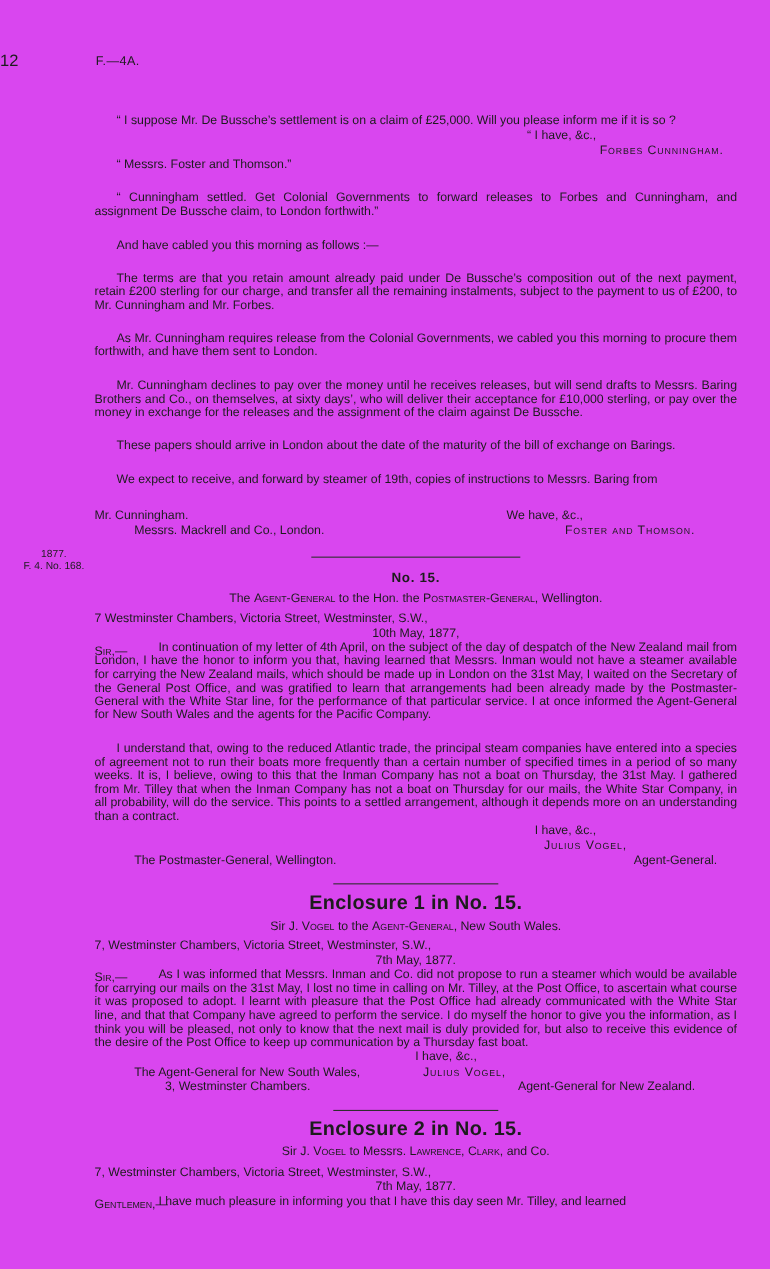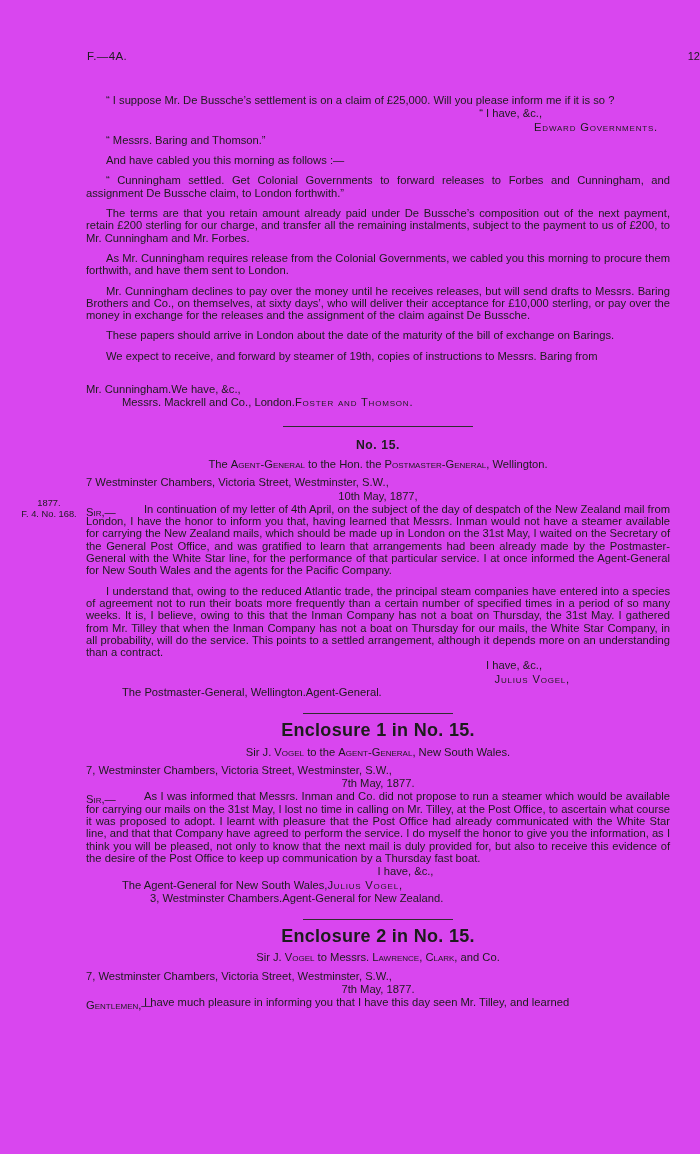--- a/index.html
+++ b/index.html
@@ -5,28 +5,28 @@
   * { margin:0; padding:0; box-sizing:border-box; }
   html,body { background:#d8d6d0; }
   .sheet {
     position:relative; width:700px; height:1154px; margin:0 auto;
     background:#d946ef; color:#1c1c1c;
     font-family:Liberation Sans, sans-serif;
     font-size:11.2px; line-height:12.3px; overflow:hidden;
   }
   .header { position:absolute; top:50px; left:0; width:700px; height:14px; }
   .doc-ref { position:absolute; left:87px; top:0; font-size:11.5px; letter-spacing:0.4px; }
-  .page-num { display:block; text-align:right; font-size:11px;margin-left:28px; }
+  .page-num { display:block; text-align:left; font-size:15px; }
   .col { position:absolute; left:86px; top:86px; width:584px; }
   .margin-note { position:absolute; left:14px; top:498px; width:70px; text-align:center; font-size:9.3px; line-height:10.8px; }
-  .p { text-align:justify; text-indent:20px; margin-top:8px; }
+  .p { text-align:justify; text-indent:20px; margin-top:18px; }
   .p-first { text-align:justify; text-indent:58px; margin-top:1px; }
   .line { margin-top:1px; }
   .right { text-align:right; }
-  .row { display:flex; align-items:baseline; margin-top:1px; }
+  .row { display:flex; justify-content:space-between; align-items:baseline; margin-top:1px; }
   .sc { font-variant:small-caps; }
   .sc-name { font-variant:small-caps; letter-spacing:0.8px; }
   .mr12{margin-right:12px;} .mr18{margin-right:18px;}
   .mr38{margin-right:38px;} .mr100{margin-right:100px;} .mr128{margin-right:128px;}
   .mr140{margin-right:140px;margin-top:20px;} .mr210{margin-right:210px;}
   .pl20{padding-left:20px;} .pl36{padding-left:36px;} .pl64{padding-left:64px;}
   .rule { border:0; border-top:1px solid #2e2e2e; width:190px; margin:17px auto 12px; }
   .rule.narrow { width:150px; margin:15px auto 10px; }
   .no-num { text-align:center; font-weight:bold; font-size:12.2px; letter-spacing:0.6px; margin:5px 0 7px; }
   .subject { text-align:center; margin-bottom:6px; }
@@ -49,24 +49,24 @@
 
   <div class="margin-note">
     <div>1877.</div>
     <div>F. 4. No. 168.</div>
   </div>
 
   <div class="col">
 
     <div class="p">“ I suppose Mr. De Bussche’s settlement is on a claim of £25,000. Will you please inform me if it is so ?</div>
     <div class="line right"><span class="mr128">“ I have, &amp;c.,</span></div>
-    <div class="line right"><span class="sc-name mr12">Edward Governments.</span></div>
-    <div class="line pl20">“ Messrs. Baring and Thomson.”</div>
+    <div class="line right"><span class="sc-name mr12">Forbes Cunningham.</span></div>
+    <div class="line pl20">“ Messrs. Foster and Thomson.”</div>
+    <div class="p">“ Cunningham settled. Get Colonial Governments to forward releases to Forbes and Cunningham, and assignment De Bussche claim, to London forthwith.”</div>
     <div class="p">And have cabled you this morning as follows :—</div>
-    <div class="p">“ Cunningham settled. Get Colonial Governments to forward releases to Forbes and Cunningham, and assignment De Bussche claim, to London forthwith.”</div>
     <div class="p">The terms are that you retain amount already paid under De Bussche’s composition out of the next payment, retain £200 sterling for our charge, and transfer all the remaining instalments, subject to the payment to us of £200, to Mr. Cunningham and Mr. Forbes.</div>
     <div class="p">As Mr. Cunningham requires release from the Colonial Governments, we cabled you this morning to procure them forthwith, and have them sent to London.</div>
     <div class="p">Mr. Cunningham declines to pay over the money until he receives releases, but will send drafts to Messrs. Baring Brothers and Co., on themselves, at sixty days’, who will deliver their acceptance for £10,000 sterling, or pay over the money in exchange for the releases and the assignment of the claim against De Bussche.</div>
     <div class="p">These papers should arrive in London about the date of the maturity of the bill of exchange on Barings.</div>
     <div class="p">We expect to receive, and forward by steamer of 19th, copies of instructions to Messrs. Baring from</div>
     <div class="row">
       <span>Mr. Cunningham.</span>
       <span class="mr140">We have, &amp;c.,</span>
     </div>
     <div class="row">

